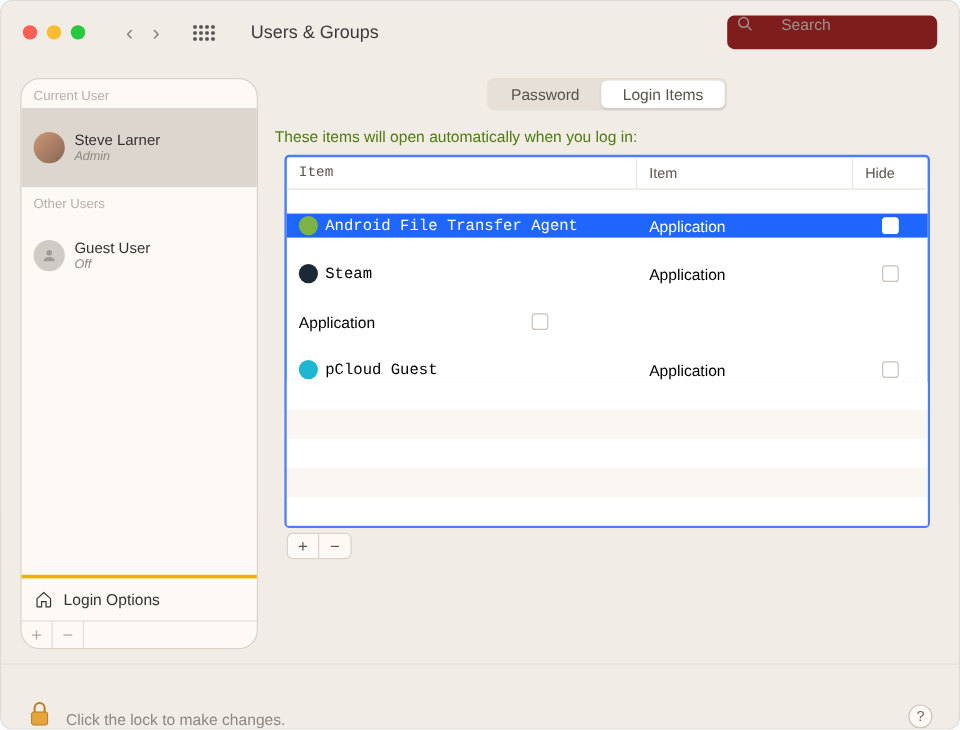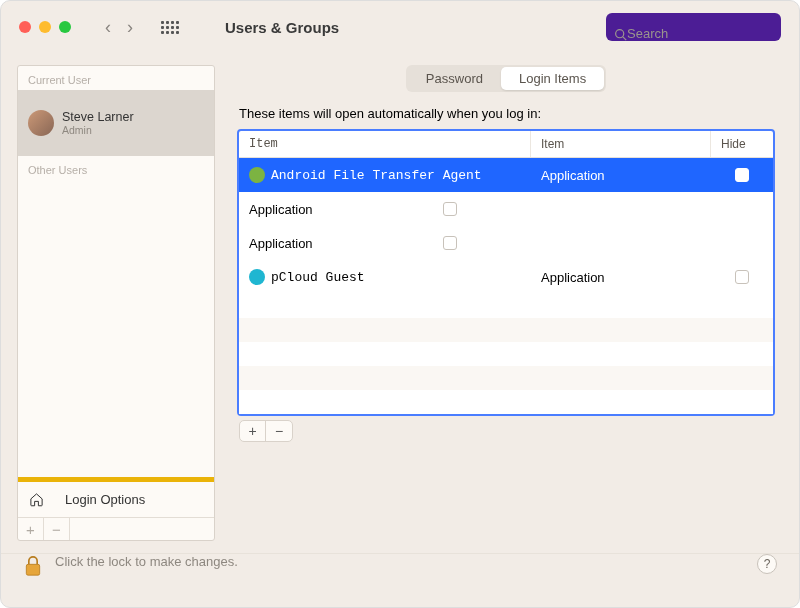--- a/index.html
+++ b/index.html
@@ -6,59 +6,59 @@
 body { font-family: -apple-system, "Helvetica Neue", Arial, sans-serif; font-size: 13px; background: #fff; }
 .window { width: 800px; height: 608px; background: #f2ece6; border-radius: 10px; overflow: hidden; display: flex; flex-direction: column; border: 1px solid #ddd; }
 .titlebar { height: 52px; display: flex; align-items: center; padding: 0 18px; gap: 14px; }
 .traffic { display: flex; gap: 8px; }
 .dot { width: 12px; height: 12px; border-radius: 50%; }
 .dot.red { background: #ff5f57; } .dot.yellow { background: #febc2e; } .dot.green { background: #28c840; }
 .navbtns { display: flex; gap: 16px; margin-left: 20px; color: #8a8580; }
 .navbtns span { font-size: 18px; }
 .apps-icon { margin-left: 14px; display: grid; grid-template-columns: repeat(4,3px); grid-template-rows: repeat(3,3px); gap: 2px; }
 .apps-icon div { width: 3px; height: 3px; background: #555; border-radius: 1px; }
-.title { margin-left: 32px; font-size: 15px; font-weight: 700; color: #3a3a3a; }
-.search { margin-left: auto; width: 175px; height: 28px; background: #4c1d95; border-radius: 6px; display: flex; align-items: flex-end; padding: 0 8px; gap: 0; color: #9a948d; }
+.title { margin-left: 16px; font-size: 15px; font-weight: 400; color: #3a3a3a; }
+.search { margin-left: auto; width: 175px; height: 28px; background: #7f1d1d; border-radius: 6px; display: flex; align-items: flex-start; padding: 0 8px; gap: 24px; color: #9a948d; }
 .search svg { width: 13px; height: 13px; }
 .body { flex: 1; display: flex; padding: 12px 16px 12px 16px; gap: 14px; }
-.sidebar { width: 198px; background: #fdfaf6; border: 1px solid #d9d2ca; border-radius: 3px; display: flex; flex-direction: column; }
+.sidebar { width: 198px; background: #fdfaf6; border: 1px solid #d9d2ca; border-radius: 16px; display: flex; flex-direction: column; }
 .section-label { font-size: 11px; color: #b6afa8; padding: 8px 10px 4px; }
 .user-row { display: flex; align-items: flex-end; gap: 8px; padding: 20px 10px; }
 .user-row.selected { background: #dcd6cf; }
 .avatar { width: 26px; height: 26px; border-radius: 50%; background: linear-gradient(135deg,#c97,#865); }
 .avatar.empty { background: #d0cbc5; display:flex; align-items:center; justify-content:center; color:#a09a93; }
 .user-name { font-size: 12.5px; color: #333; }
-.user-sub { font-size: 10.5px; color: #8e8880; }
+.user-sub { font-size: 10.5px; color: #8e8880; font-style: italic; }
 .sidebar-spacer { flex: 1; }
-.login-options { border-top: 5px solid #eab308; padding: 10px; display: flex; align-items: center; gap: 20px; font-size: 13px; color: #333; }
+.login-options { border-top: 3px solid #eab308; padding: 10px; display: flex; align-items: center; gap: 8px; font-size: 13px; color: #333; }
 .sidebar-add { display: flex; border-top: 1px solid #e3ddd5; }
 .sq-btn { width: 26px; height: 22px; display: flex; align-items: center; justify-content: center; color: #b0aaa2; font-size: 15px; border-right: 1px solid #e3ddd5; }
 .main { flex: 1; display: flex; flex-direction: column; }
 .tabs { align-self: center; display: flex; background: #e6e0d9; border-radius: 6px; padding: 2px; margin-bottom: 14px; }
 .tab { padding: 4px 18px; font-size: 13px; color: #5a544d; border-radius: 5px; }
 .tab.active { background: #fff; box-shadow: 0 1px 2px rgba(0,0,0,.1); }
-.desc { font-size: 13px; color: #000000; margin: 0 10px 8px; }
+.desc { font-size: 13px; color: #4d7c0f; margin: 0 0 8px; }
 .table-wrap { margin: 0 8px; border: 2px solid #4a7dff; border-radius: 4px; background: #fff; }
 .thead { display: flex; border-bottom: 1px solid #e6e0d9; font-size: 12px; color: #5a544d; }
 .thead > div { padding: 6px 10px; border-right: 1px solid #ece7e0; }
 .col-item { flex: 1; font-family: Liberation Mono, monospace; } .col-kind { width: 180px; } .col-hide { width: 62px; border-right: none !important; }
-.trow { display: flex; align-items: center; height: 34px; font-size: 13px; }
+.trow { display: flex; align-items: center; height: 20px; font-size: 13px; margin-top: 20px; }
 .trow.selected { background: #1f66ff; color: #fff; }
 .trow > div { padding: 0 10px; display: flex; align-items: center; gap: 6px; }
 .trow .col-hide { justify-content: center; }
 .chk { width: 14px; height: 14px; border-radius: 3px; border: 1px solid #c8c2ba; background: #fff; }
 .trow.selected .chk { border-color: #fff; }
 .app-icon { width: 16px; height: 16px; border-radius: 50%; display: inline-flex; align-items: center; justify-content: center; font-size: 9px; color: #fff; }
 .ic-android { background: #7cb342; } .ic-steam { background: #1b2838; } .ic-upwork { background: #14a800; } .ic-pcloud { background: #1fb6d1; }
 .table-fill { height: 120px; background: repeating-linear-gradient(#fff 0 24px, #faf7f3 24px 48px); }
 .hint { font-size: 12px; color: #6a645c; margin: 8px 12px; line-height: 1.4; }
 .add-remove { display: flex; margin: 4px 10px; border: 1px solid #d9d2ca; border-radius: 5px; width: fit-content; background: #fdfaf6; }
 .add-remove span { width: 26px; height: 20px; display: flex; align-items: center; justify-content: center; font-size: 14px; color: #555; }
 .add-remove span:first-child { border-right: 1px solid #d9d2ca; }
-.footer { height: 54px; display: flex; align-items: flex-start; padding: 0 22px; gap: 12px; color: #8e8880; font-size: 13px; border-top: 1px solid #e8e2da; }
+.footer { height: 54px; display: flex; align-items: flex-end; padding: 0 22px; gap: 12px; color: #8e8880; font-size: 13px; border-top: 1px solid #e8e2da; }
 .lock { width: 20px; height: 24px; }
 .help { margin-left: auto; width: 20px; height: 20px; border-radius: 50%; border: 1px solid #c8c2ba; display: flex; align-items: center; justify-content: center; font-size: 12px; color: #6a645c; background: #fdfaf6; }
 .house { width: 17px; height: 15px; }
 </style>
 </head>
 <body>
 
 <div class="window">
   <div class="titlebar">
     <div class="traffic">
@@ -98,20 +98,32 @@
     <div class="sidebar">
       <div class="section-label">Current User</div>
       <div class="user-row selected">
         <div class="avatar"></div>
         <div>
           <div class="user-name">Steve Larner</div>
           <div class="user-sub">Admin</div>
         </div>
       </div>
       <div class="section-label">Other Users</div>
+      <div class="user-row">
+        <div class="avatar empty">
+          <svg width="14" height="14" viewBox="0 0 24 24">
+              <circle cx="12" cy="8" r="4" fill="#a09a93"></circle>
+              <path d="M4 20c0-4 4-6 8-6s8 2 8 6" fill="#a09a93"></path>
+            </svg>
+        </div>
+        <div>
+          <div class="user-name">Guest User</div>
+          <div class="user-sub">Off</div>
+        </div>
+      </div>
       <div class="sidebar-spacer"></div>
       <div class="login-options">
         <svg class="house" viewBox="0 0 24 24">
             <path d="M3 11l9-8 9 8v10a1 1 0 01-1 1h-5v-7h-6v7H4a1 1 0 01-1-1V11z" fill="none" stroke="#333" stroke-width="1.6"></path>
           </svg>
         <span>Login Options</span>
       </div>
       <div class="sidebar-add">
         <div class="sq-btn">+</div>
         <div class="sq-btn">−</div>
@@ -136,20 +148,24 @@
               <div class="col-item">
                 <span class="app-icon ic-android"></span>
                 <span>Android File Transfer Agent</span>
               </div>
               <div class="col-kind">Application</div>
               <div class="col-hide">
                 <span class="chk"></span>
               </div>
             </div>
             <div class="trow">
+              <div class="col-item">
+                <span class="app-icon ic-steam"></span>
+                <span>Steam</span>
+              </div>
               <div class="col-kind">Application</div>
               <div class="col-hide">
                 <span class="chk"></span>
               </div>
             </div>
             <div class="trow">
               <div class="col-kind">Application</div>
               <div class="col-hide">
                 <span class="chk"></span>
               </div>

